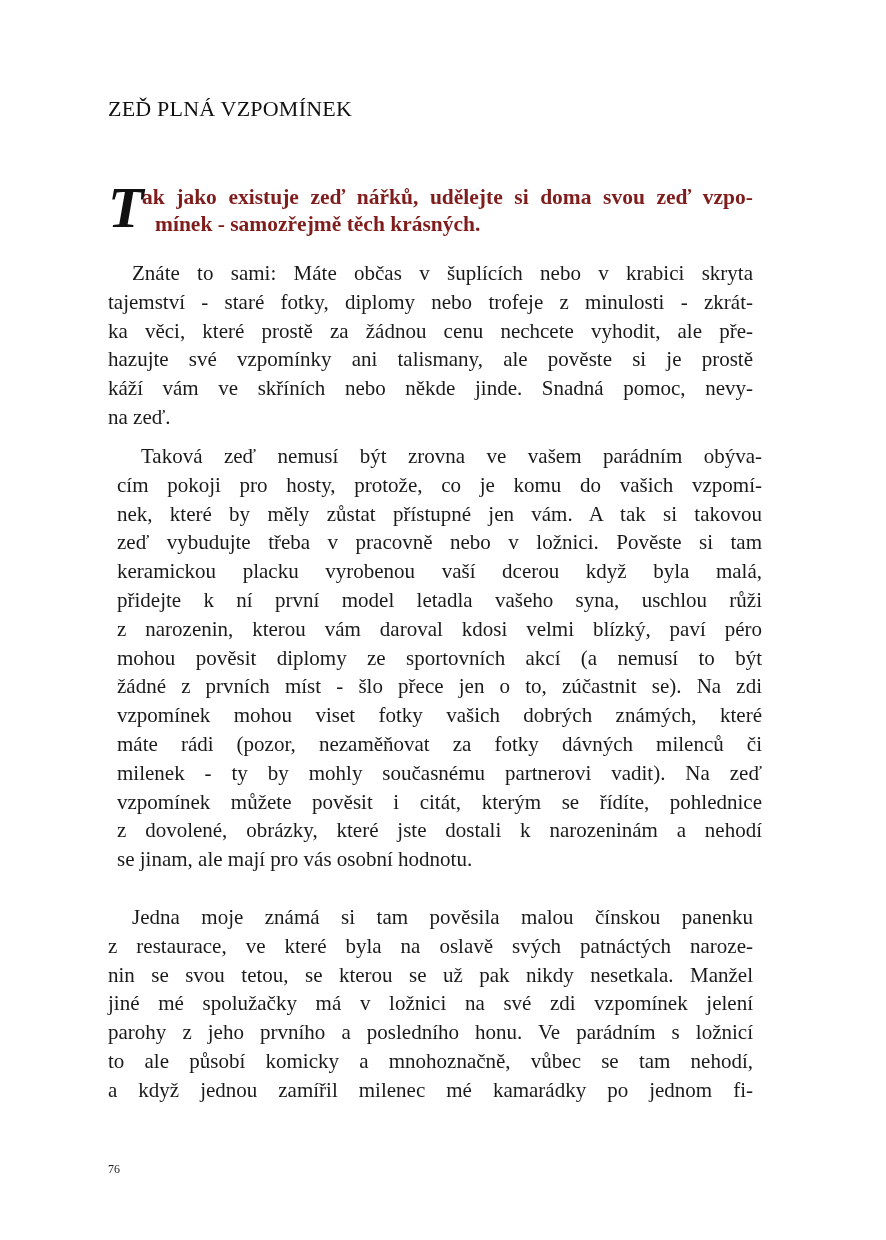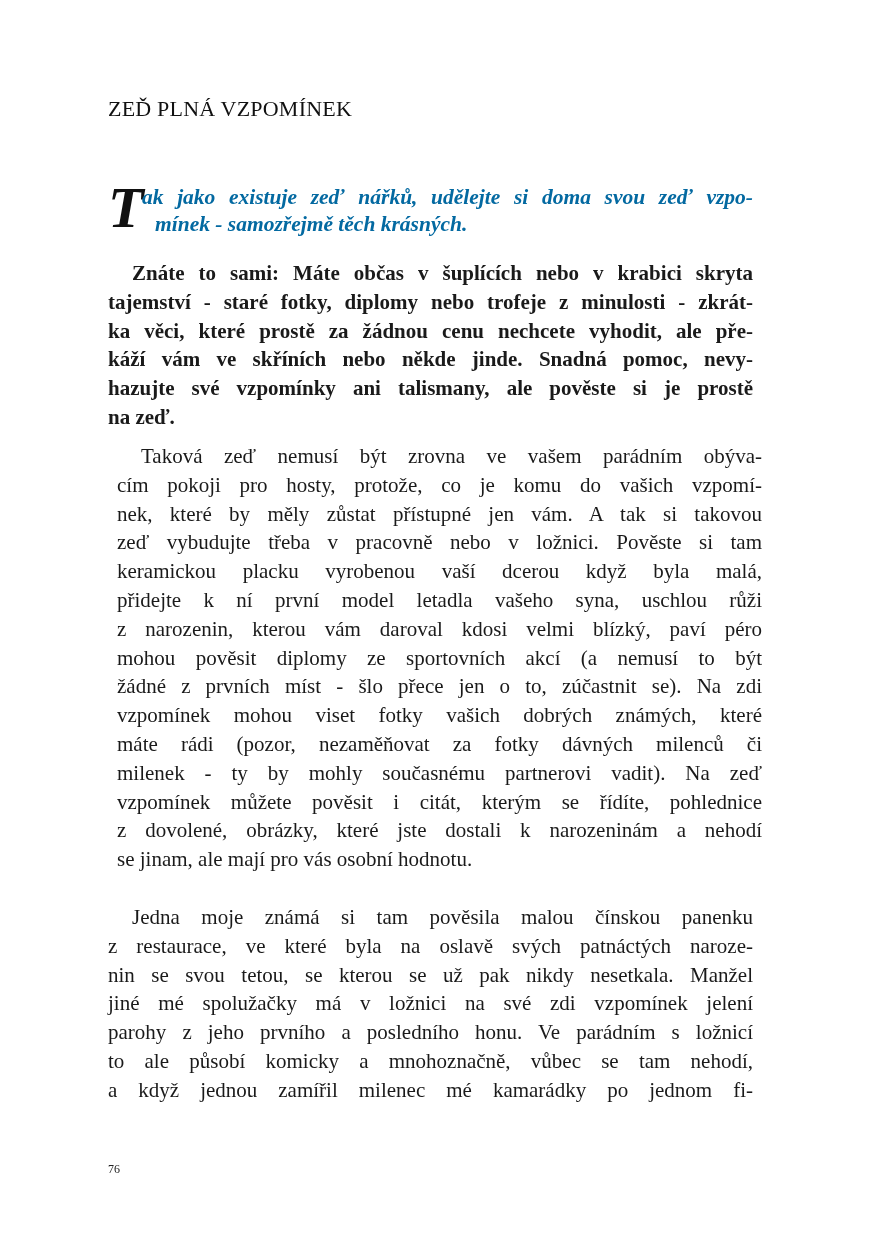--- a/index.html
+++ b/index.html
@@ -4,23 +4,23 @@
   <style>
     html, body { margin: 0; padding: 0; background: #ffffff; }
     body { width: 886px; height: 1240px; position: relative; overflow: hidden;
            font-family: "Liberation Serif", "DejaVu Serif", serif; color: #1a1a1a; }
     .page { position: absolute; left: 0; top: 0; width: 886px; height: 1240px; background: #fff; }
     .title { position: absolute; left: 108px; top: 96px; font-size: 22px; letter-spacing: 0.2px;
              color: #111; white-space: nowrap; }
     .lead { position: absolute; left: 108px; top: 183px; width: 645px; }
     .dropcap { position: absolute; left: 0; top: 2px; font-size: 58px; line-height: 46px;
                font-style: italic; font-weight: bold; color: #111; }
-    .lead-line { position: absolute; left: 34px; width: 611px; font-style: italic; font-weight: bold;
+    .lead-line { position: absolute; left: 34px; width: 611px; font-weight: bold;
                  font-size: 21.5px; line-height: 28px; white-space: nowrap; text-align: justify;
-                 text-align-last: justify; color: #0369a1; }
+                 text-align-last: justify; color: #7f1d1d; }
     .lead-line.last { text-align-last: left; }
     .para { position: absolute; left: 108px; width: 645px; }
     .line { display: block; height: 28.8px; font-size: 21px; line-height: 28.8px; white-space: nowrap;
             text-align: justify; text-align-last: justify; overflow: visible; }
     .line.last { text-align-last: left; }
     .line.indent { padding-left: 24px; }
     .folio { position: absolute; left: 108px; top: 1162px; font-size: 12px; color: #222; }
   </style>
 </head>
 <body>
@@ -28,26 +28,26 @@
 <div class="page">
 
   <div class="title">ZEĎ PLNÁ VZPOMÍNEK</div>
 
   <div class="lead">
     <span class="dropcap">T</span>
     <span class="lead-line" style="top:0px;">ak jako existuje zeď nářků, udělejte si doma svou zeď vzpo-</span>
     <span class="lead-line last" style="top:27px;margin-left:13px;">mínek - samozřejmě těch krásných.</span>
   </div>
 
-  <div class="para" style="top:259px;font-weight:bold;">
+  <div class="para" style="top:259px;">
     <span class="line indent">Znáte to sami: Máte občas v šuplících nebo v krabici skryta</span>
     <span class="line">tajemství - staré fotky, diplomy nebo trofeje z minulosti - zkrát-</span>
     <span class="line">ka věci, které prostě za žádnou cenu nechcete vyhodit, ale pře-</span>
+    <span class="line">hazujte své vzpomínky ani talismany, ale pověste si je prostě</span>
     <span class="line">káží vám ve skříních nebo někde jinde. Snadná pomoc, nevy-</span>
-    <span class="line">hazujte své vzpomínky ani talismany, ale pověste si je prostě</span>
     <span class="line last">na zeď.</span>
   </div>
 
   <div class="para" style="top:442px;margin-left:9px;">
     <span class="line indent">Taková zeď nemusí být zrovna ve vašem parádním obýva-</span>
     <span class="line">cím pokoji pro hosty, protože, co je komu do vašich vzpomí-</span>
     <span class="line">nek, které by měly zůstat přístupné jen vám. A tak si takovou</span>
     <span class="line">zeď vybudujte třeba v pracovně nebo v ložnici. Pověste si tam</span>
     <span class="line">keramickou placku vyrobenou vaší dcerou když byla malá,</span>
     <span class="line">přidejte k ní první model letadla vašeho syna, uschlou růži</span>

